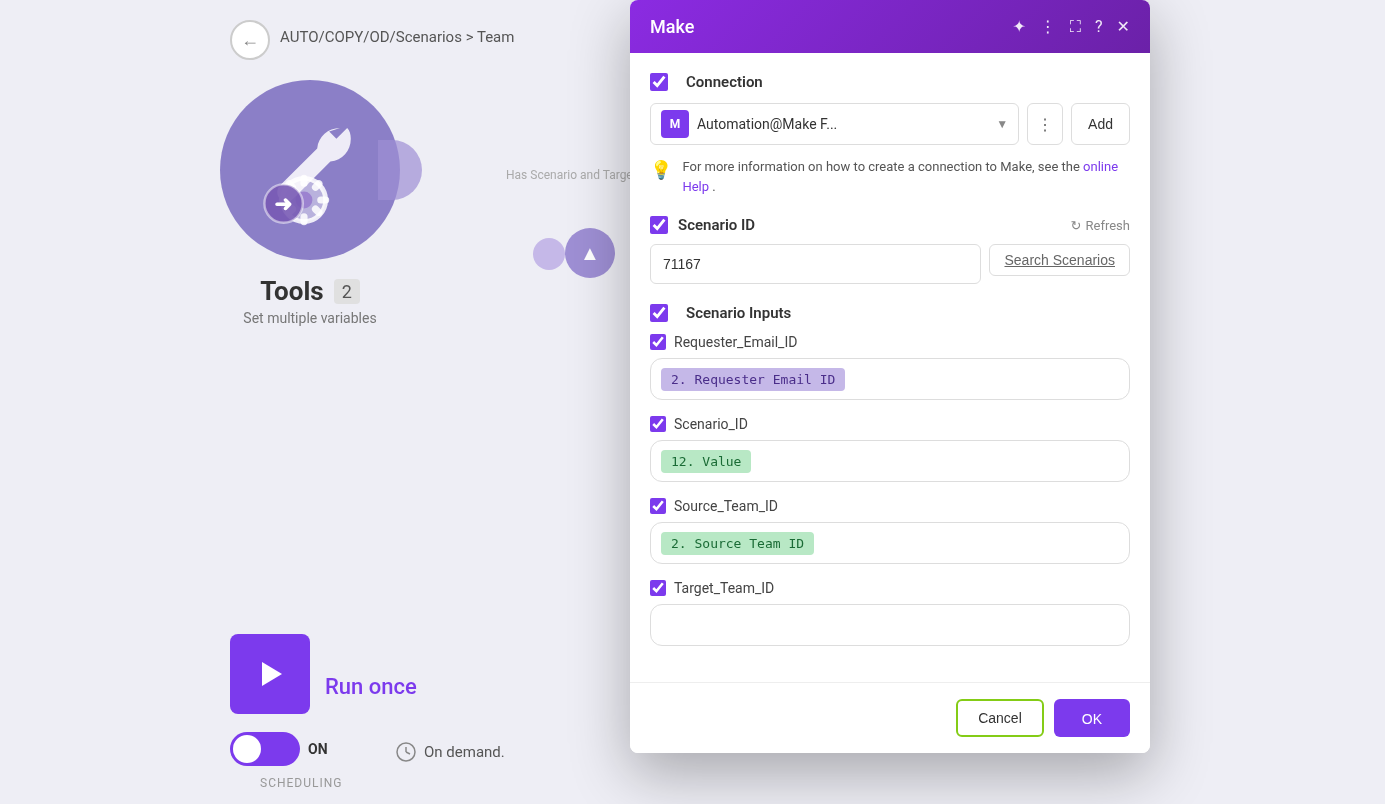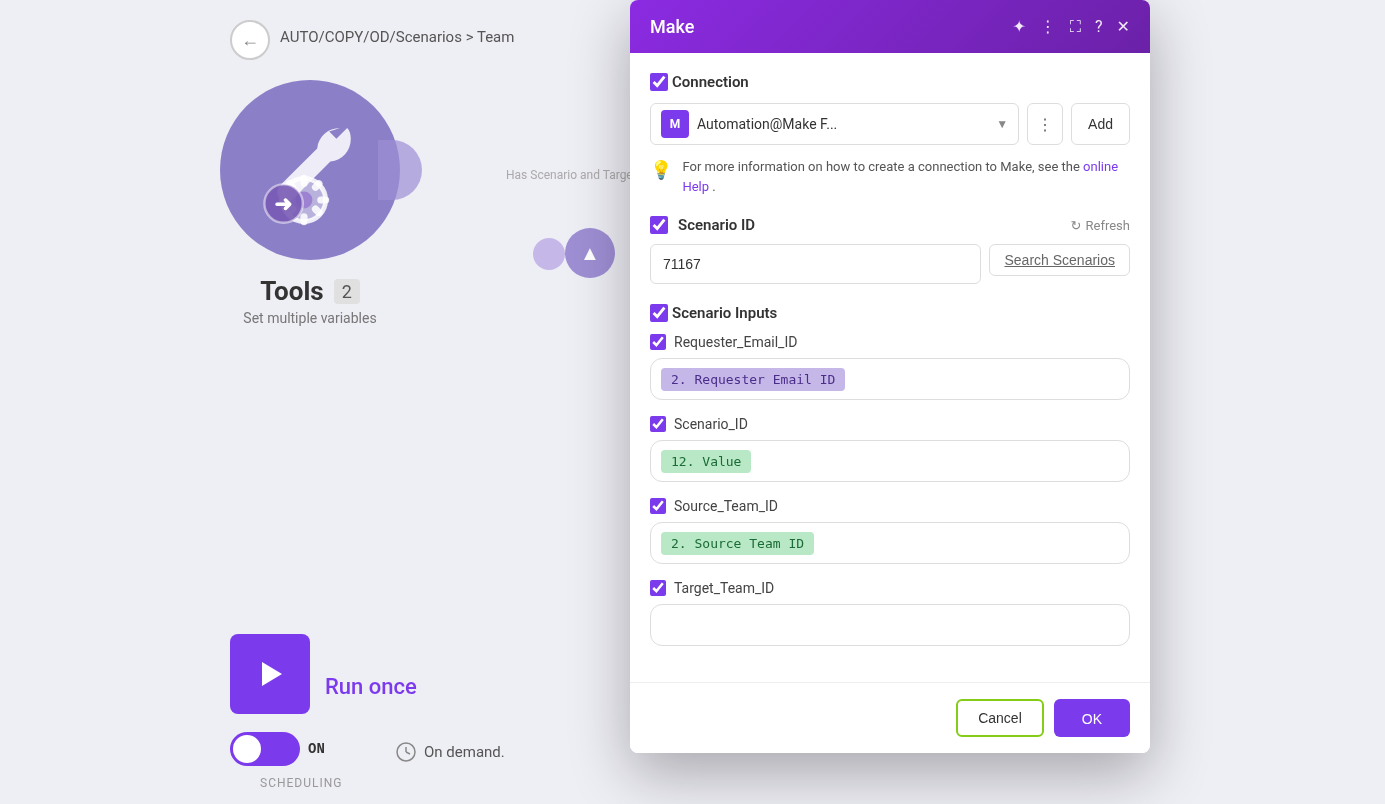--- a/index.html
+++ b/index.html
@@ -182,21 +182,20 @@
       width: 28px;
       height: 28px;
       background: white;
       border-radius: 50%;
     }
 
     .toggle-on-label {
       font-size: 14px;
       color: #333;
       font-weight: bold;
-      font-family: Liberation Mono, monospace;
     }
 
     .scheduling-label {
       position: absolute;
       bottom: 14px;
       left: 260px;
       font-size: 12px;
       color: #999;
       letter-spacing: 1px;
     }
@@ -267,21 +266,21 @@
     .modal-body {
       padding: 20px;
       overflow-y: auto;
       flex: 1;
     }
 
     
     .section-header {
       display: flex;
       align-items: center;
-      gap: 4px;
+      gap: 18px;
       margin-bottom: 12px;
     }
 
     .section-checkbox {
       width: 18px;
       height: 18px;
       accent-color: #7c3aed;
     }
 
     .section-title {

